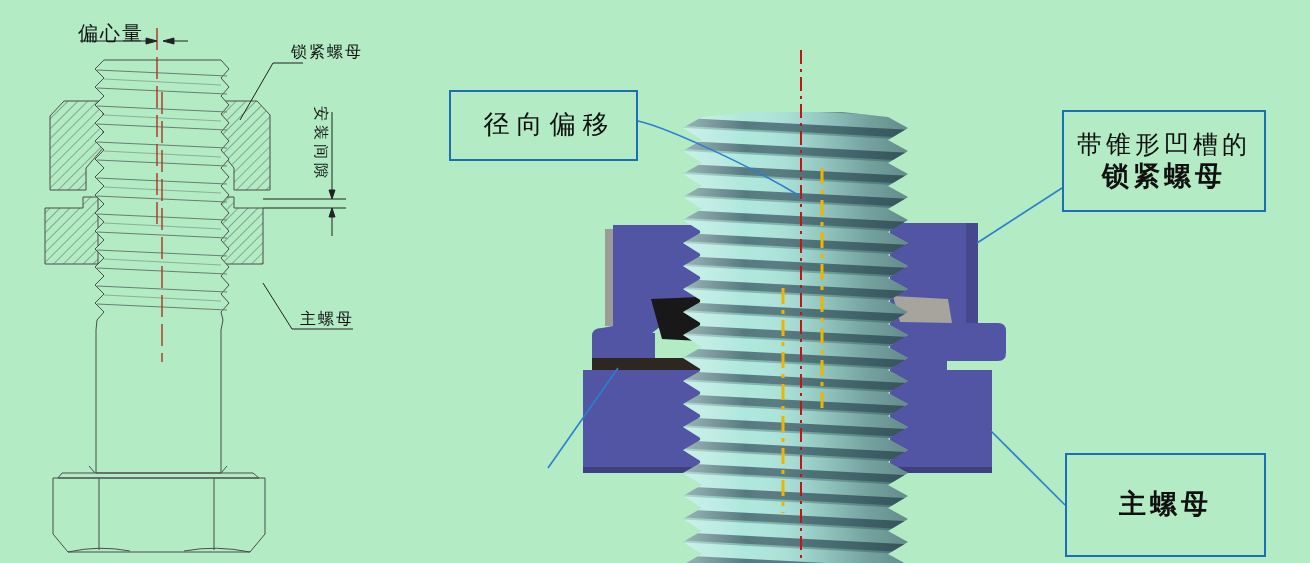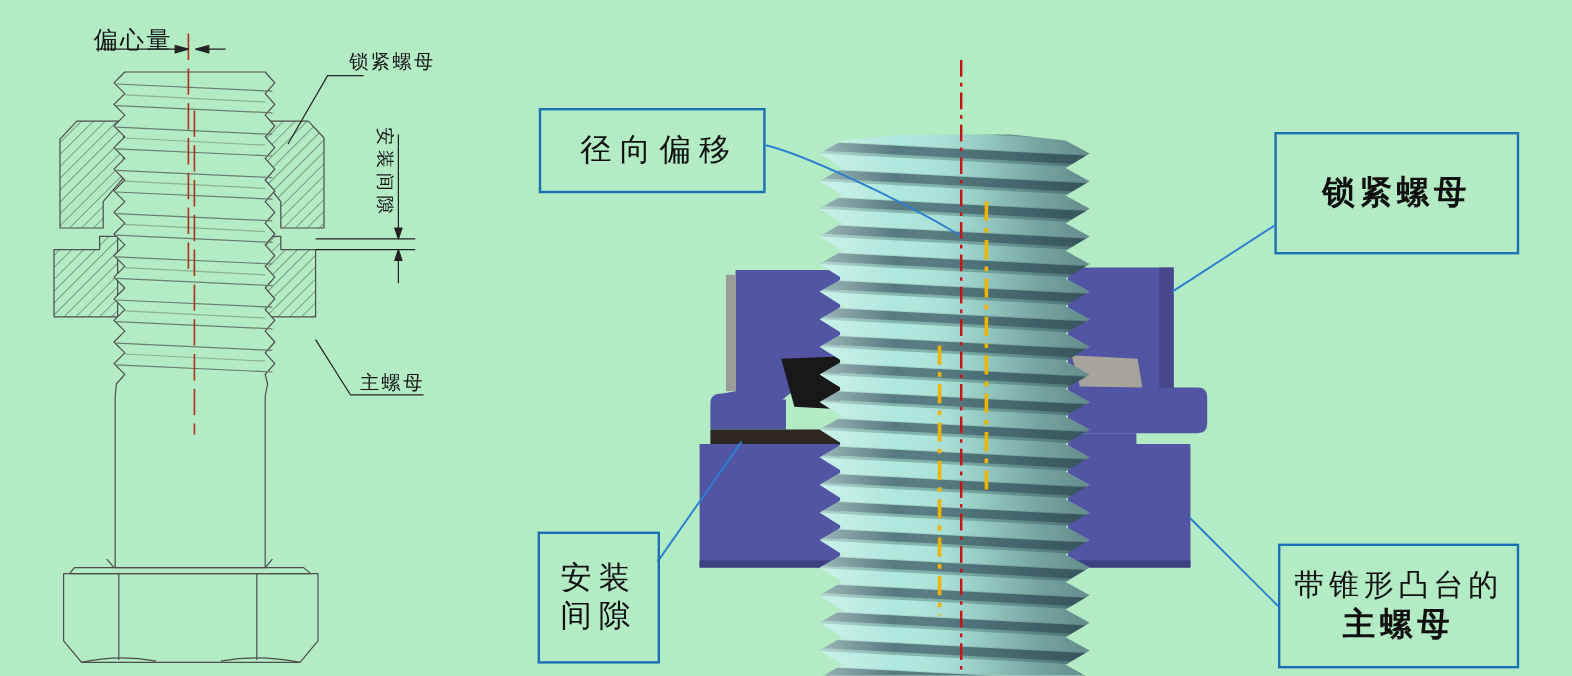--- a/index.html
+++ b/index.html
@@ -186,26 +186,22 @@
 <div class="lbl" id="lbl-eccentricity">偏心量</div>
 <div class="lbl lbl-small" id="lbl-locknut2d">锁紧螺母</div>
 <div class="lbl lbl-small" id="lbl-clearance2d">安装间隙</div>
 <div class="lbl lbl-small" id="lbl-mainnut2d">主螺母</div>
 
 <div class="callout single" id="callout-radial">
   <span>径向偏移</span>
 </div>
 
 <div class="callout" id="callout-locknut">
+  <span class="l1">带锥形凹槽的</span>
   <span class="l2">锁紧螺母</span>
 </div>
 
-<div class="callout" id="callout-clearance">
-  <span class="l1">安装</span>
-  <span class="l2">间隙</span>
-</div>
 
 <div class="callout" id="callout-mainnut">
-  <span class="l1">带锥形凸台的</span>
   <span class="l2">主螺母</span>
 </div>
 
 </div>
 
 </body></html>

